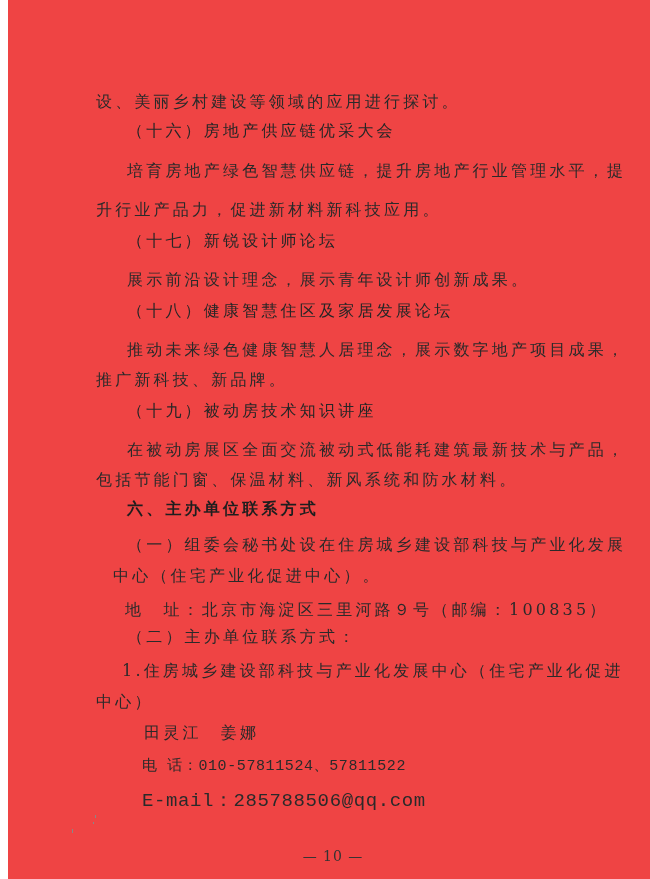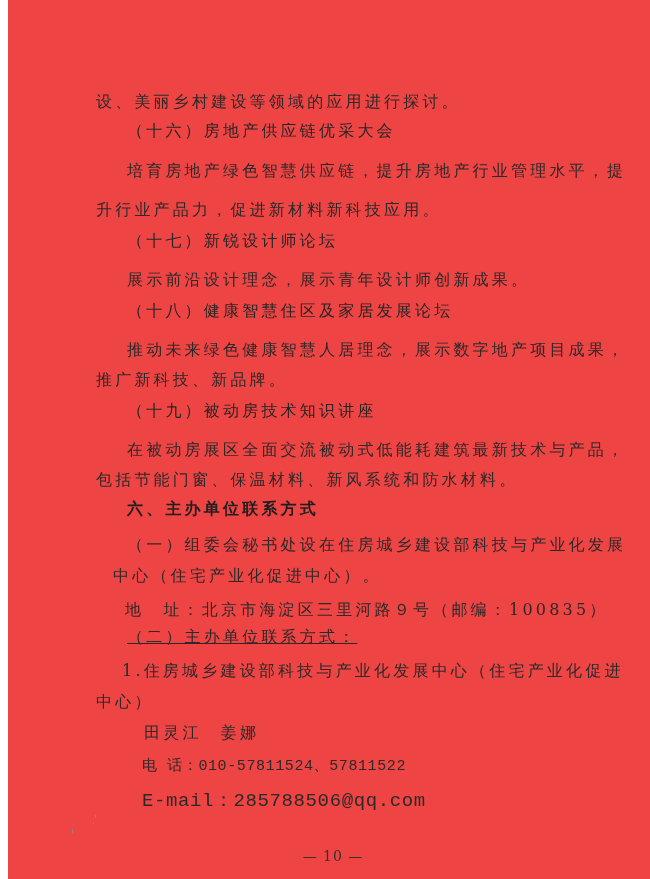--- a/index.html
+++ b/index.html
@@ -38,21 +38,21 @@
   <div class="line h-sub" style="left:119px;top:301px;">（十八）健康智慧住区及家居发展论坛</div>
   <div class="line" style="left:119px;top:340px;">推动未来绿色健康智慧人居理念，展示数字地产项目成果，</div>
   <div class="line" style="left:88px;top:370px;">推广新科技、新品牌。</div>
   <div class="line h-sub" style="left:119px;top:401px;text-align:right;">（十九）被动房技术知识讲座</div>
   <div class="line" style="left:119px;top:440px;">在被动房展区全面交流被动式低能耗建筑最新技术与产品，</div>
   <div class="line" style="left:88px;top:470px;">包括节能门窗、保温材料、新风系统和防水材料。</div>
   <div class="line h-main" style="left:119px;top:499px;">六、主办单位联系方式</div>
   <div class="line" style="left:119px;top:535px;">（一）组委会秘书处设在住房城乡建设部科技与产业化发展</div>
   <div class="line" style="left:88px;top:566px;margin-left:17px;">中心（住宅产业化促进中心）。</div>
   <div class="line" style="left:117px;top:600px;">地　址：北京市海淀区三里河路９号（邮编：100835）</div>
-  <div class="line" style="left:119px;top:627px;text-decoration:underline;">（二）主办单位联系方式：</div>
+  <div class="line" style="left:119px;top:627px;">（二）主办单位联系方式：</div>
   <div class="line" style="left:114px;top:661px;">1.住房城乡建设部科技与产业化发展中心（住宅产业化促进</div>
   <div class="line" style="left:88px;top:692px;">中心）</div>
   <div class="line" style="left:136px;top:723px;">田灵江　姜娜</div>
   <div class="line mono" style="left:134px;top:757px;font-size:15px;">电 话：010-57811524、57811522</div>
   <div class="line mono" style="left:134px;top:791px;font-size:19px;">E-mail：285788506@qq.com</div>
 
   <div class="page-num">— 10 —</div>
 
   <div class="speck" style="left:87px;top:815px;"></div>
   <div class="speck" style="left:85px;top:822px;height:2px;"></div>

